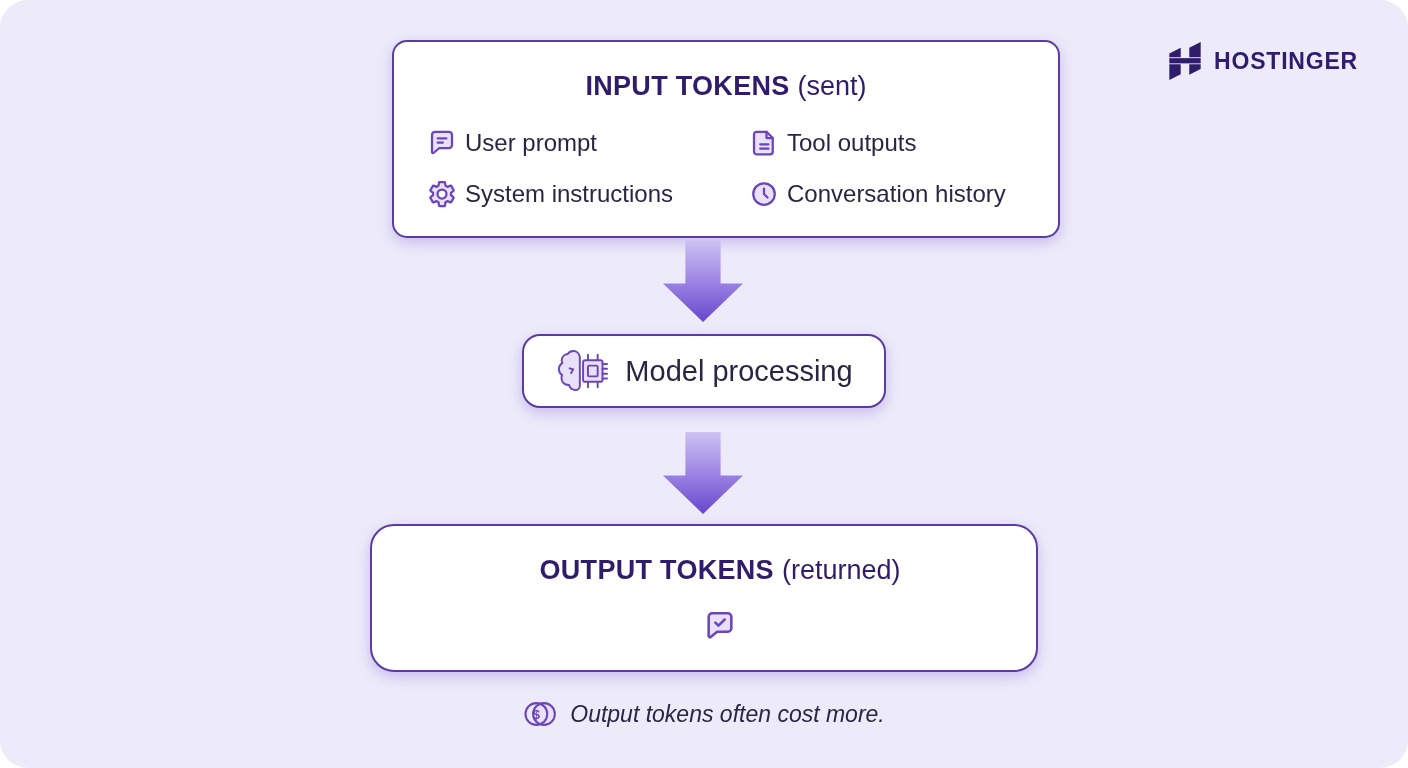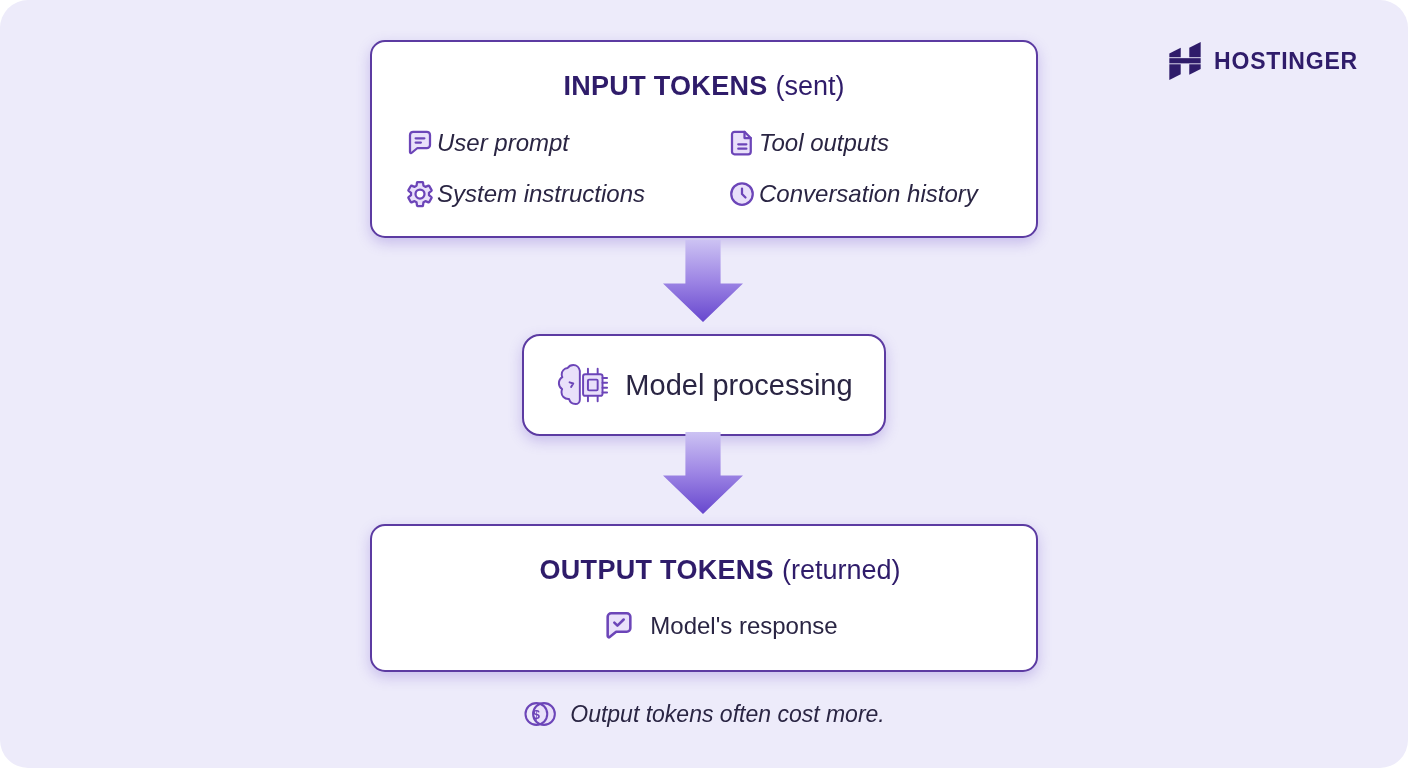--- a/index.html
+++ b/index.html
@@ -9,31 +9,31 @@
     --arrow-top:#CCC2F3; --arrow-mid:#9F87E5; --arrow-bottom:#6747CE;
     --brand-color:#2F1C6A;
   }
   *{margin:0;padding:0;box-sizing:border-box;}
   html,body{width:1408px;height:768px;overflow:hidden;background:#fff;
     font-family:"Liberation Sans","DejaVu Sans",sans-serif;}
   .canvas{position:relative;width:1408px;height:768px;border-radius:28px;
     background:var(--canvas-bg);}
   .card{position:absolute;background:var(--box-bg);border:2px solid var(--box-border);
     box-shadow:0 5px 14px rgba(100,70,200,.28);}
-  .input-box{left:370px;top:40px;width:668px;height:198px;border-radius:15px;}
-  .output-box{left:370px;top:524px;width:668px;height:148px;border-radius:15px;padding-left:32px;}
-  .process-box{left:522px;top:334px;width:364px;height:102px;border-radius:18px;
+  .input-box{left:392px;top:40px;width:668px;height:198px;border-radius:15px;}
+  .output-box{left:370px;top:524px;width:668px;height:148px;border-radius:24px;padding-left:32px;}
+  .process-box{left:522px;top:334px;width:364px;height:74px;border-radius:18px;
     display:flex;align-items:center;justify-content:center;gap:16px;}
   .box-title{display:flex;justify-content:center;align-items:baseline;gap:8px;
     padding-top:26px;font-size:27px;line-height:36px;color:var(--title-text);}
   .box-title .strong{font-weight:700;letter-spacing:.3px;}
   .box-title .normal{font-weight:400;}
   .items-grid{display:grid;grid-template-columns:322px auto;row-gap:11px;
     margin:19px 0 0 33px;}
-  .item{display:flex;align-items:center;gap:2px;height:40px;font-style:italic;}
+  .item{display:flex;align-items:center;gap:8px;height:40px;}
   .item-label{font-size:24px;color:var(--body-text);white-space:nowrap;}
   .center-item{display:flex;align-items:center;justify-content:center;gap:14px;
     margin-top:18px;height:40px;}
   .process-label{font-size:29px;color:var(--body-text);}
   .arrow{position:absolute;left:663px;width:80px;height:82px;
     background:linear-gradient(180deg,var(--arrow-top) 0%,var(--arrow-mid) 48%,var(--arrow-bottom) 100%);
     clip-path:polygon(50% 100%,0% 53%,28% 53%,28% 0%,72% 0%,72% 53%,100% 53%);}
   .arrow-1{top:240px;} .arrow-2{top:432px;}
   .caption{position:absolute;left:0;top:694px;width:100%;height:40px;
     display:flex;align-items:center;justify-content:center;gap:13px;}
@@ -109,21 +109,20 @@
   <div class="card output-box">
     <div class="box-title">
       <span class="strong">OUTPUT TOKENS</span>
       <span class="normal">(returned)</span>
     </div>
     <div class="center-item">
       <svg class="icon" width="34" height="34" viewBox="0 0 24 24">
         <path class="ic ic-fill" d="M4 5.5A2.5 2.5 0 0 1 6.5 3h11A2.5 2.5 0 0 1 20 5.5v8a2.5 2.5 0 0 1-2.5 2.5H10l-4.6 3.8c-.6.5-1.4.05-1.4-.7V5.5z"></path>
         <path class="ic" d="M8.7 9.6l2.2 2.2 4.4-4.4"></path>
       </svg>
-      <span class="item-label">Model's response</span>
     </div>
   </div>
 
   <div class="caption">
     <svg class="icon" width="34" height="30" viewBox="0 0 30 26">
       <circle class="ic ic-fill" cx="18.5" cy="13" r="9.6"></circle>
       <circle class="ic" cx="11.8" cy="13" r="9.6" fill="#F4F0FC"></circle>
       <text x="11.8" y="17" text-anchor="middle" font-size="11.5" font-weight="bold" fill="#6C45B8" font-family="Liberation Sans, sans-serif">$</text>
     </svg>
     <span class="caption-text">Output tokens often cost more.</span>

